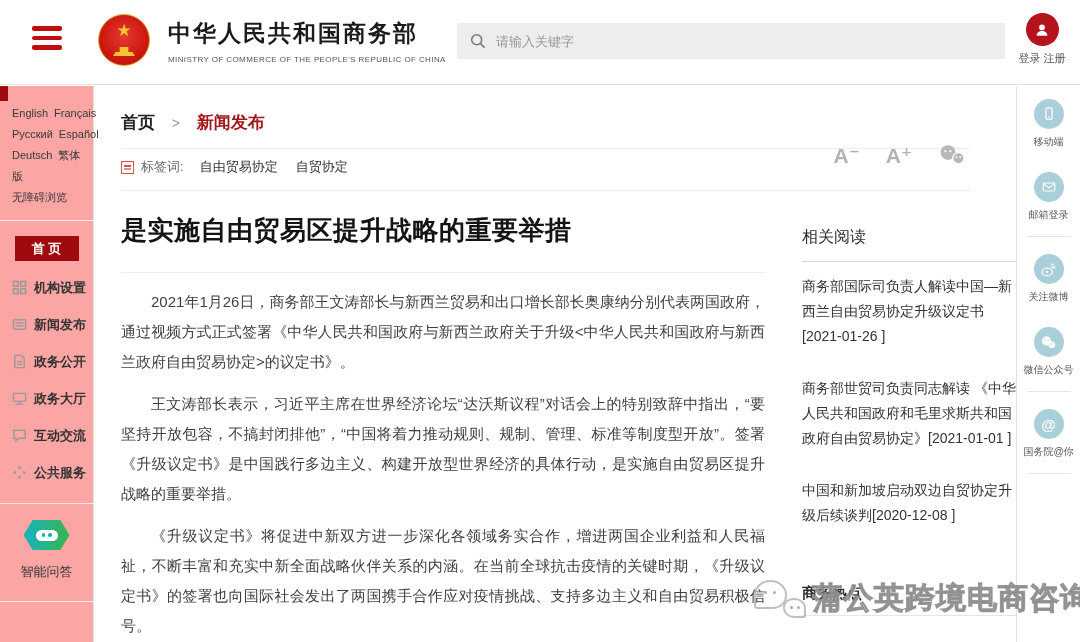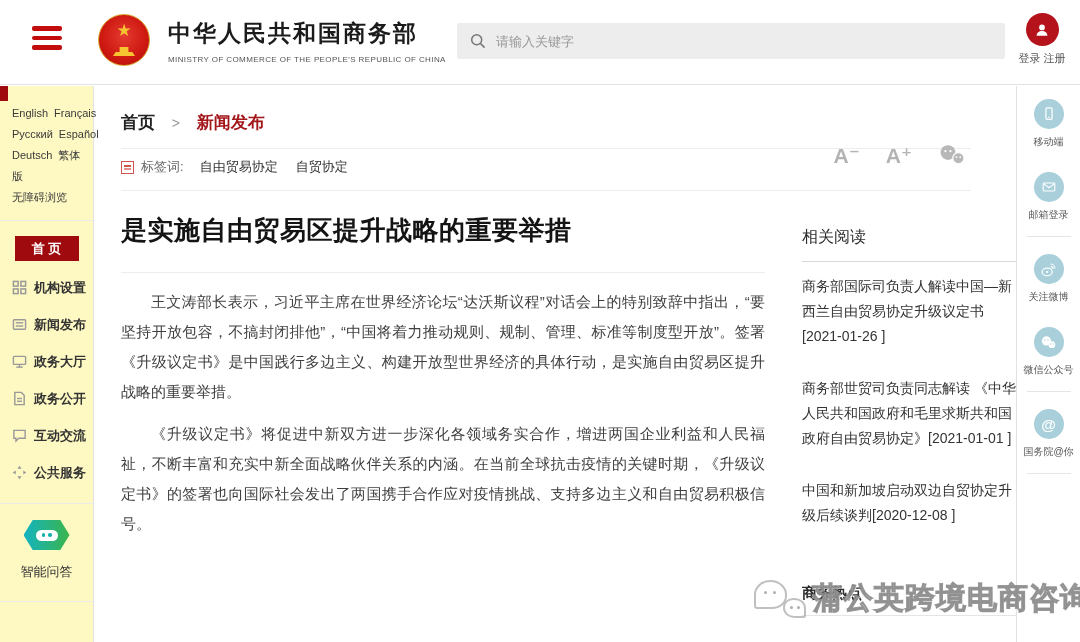--- a/index.html
+++ b/index.html
@@ -30,21 +30,21 @@
     font-size:13px; color:#333; font-family:inherit; }
   .searchbar input::placeholder { color:#999; }
   .loginbox { position:absolute; right:7px; top:13px; width:62px; text-align:center; }
   .login-circle { width:33px; height:33px; border-radius:50%; background:#b5131b;
     margin:0 auto 5px; display:flex; align-items:center; justify-content:center; cursor:pointer; }
   .login-links { font-size:11px; color:#555; white-space:nowrap; }
   .login-links span { cursor:pointer; }
 
   
   .sidebar { position:absolute; left:0; top:86px; width:94px; height:556px;
-    border-right:1px solid #e2e2e2; background:#fef9c3; }
+    border-right:1px solid #e2e2e2; background:#fca5a5; }
   .edge-marker { position:absolute; left:0; top:0; width:8px; height:15px; background:#9e0a0e; }
   .langs { padding:17px 4px 12px 12px; font-size:11px; color:#3a3a3a; line-height:21px;
     border-bottom:1px solid #ececec; }
   .langs a { color:#3a3a3a; text-decoration:none; margin-right:6px; cursor:pointer; }
   .home-btn { width:64px; height:25px; margin:15px auto 8px; background:#9e0a0e; color:#fff;
     font-size:13px; font-weight:bold; display:flex; align-items:center; justify-content:center;
     cursor:pointer; }
   .menu { padding-left:12px; }
   .menu-item { display:flex; align-items:center; gap:7px; padding:9.5px 0; cursor:pointer; }
   .menu-item .mi { width:15px; height:15px; flex:0 0 auto; display:flex; }
@@ -191,36 +191,36 @@
             <rect x="1.5" y="3" width="13" height="10" rx="1"></rect>
             <line x1="4" y1="6.2" x2="12" y2="6.2"></line>
               <line x1="4" y1="9.6" x2="12" y2="9.6"></line>
           </svg>
           </span>
         <span class="ml">新闻发布</span>
       </div>
       <div class="menu-item">
         <span class="mi">
           <svg width="15" height="15" viewBox="0 0 16 16" fill="none" stroke="#999" stroke-width="1.5">
+            <path d="M3 1.5h7l3 3v10H3z"></path>
+            <line x1="5.4" y1="8" x2="10.6" y2="8"></line>
+              <line x1="5.4" y1="11" x2="10.6" y2="11"></line>
+          </svg>
+          </span>
+        <span class="ml">政务公开</span>
+      </div>
+      <div class="menu-item">
+        <span class="mi">
+          <svg width="15" height="15" viewBox="0 0 16 16" fill="none" stroke="#999" stroke-width="1.5">
             <rect x="1.5" y="2.5" width="13" height="8.6" rx="1"></rect>
             <line x1="8" y1="11.4" x2="8" y2="13.8"></line>
               <line x1="4.6" y1="14" x2="11.4" y2="14"></line>
           </svg>
           </span>
         <span class="ml">政务大厅</span>
-      </div>
-      <div class="menu-item">
-        <span class="mi">
-          <svg width="15" height="15" viewBox="0 0 16 16" fill="none" stroke="#999" stroke-width="1.5">
-            <path d="M3 1.5h7l3 3v10H3z"></path>
-            <line x1="5.4" y1="8" x2="10.6" y2="8"></line>
-              <line x1="5.4" y1="11" x2="10.6" y2="11"></line>
-          </svg>
-          </span>
-        <span class="ml">政务公开</span>
       </div>
       <div class="menu-item">
         <span class="mi">
           <svg width="15" height="15" viewBox="0 0 16 16" fill="none" stroke="#999" stroke-width="1.5">
             <path d="M2 2.5h12v8.5H7.2L4.2 14v-3H2z"></path>
           </svg>
           </span>
         <span class="ml">互动交流</span>
       </div>
       <div class="menu-item">
@@ -276,20 +276,21 @@
       </div>
       <hr class="hr-wide">
     </div>
 
     <div class="columns">
 
       <div class="article">
         <h1>是实施自由贸易区提升战略的重要举措</h1>
         <hr class="hr-article">
         <div class="body">
+          <p>2021年1月26日，商务部王文涛部长与新西兰贸易和出口增长部长奥康纳分别代表两国政府，通过视频方式正式签署《中华人民共和国政府与新西兰政府关于升级&lt;中华人民共和国政府与新西兰政府自由贸易协定&gt;的议定书》。</p>
           <p>王文涛部长表示，习近平主席在世界经济论坛“达沃斯议程”对话会上的特别致辞中指出，“要坚持开放包容，不搞封闭排他”，“中国将着力推动规则、规制、管理、标准等制度型开放”。签署《升级议定书》是中国践行多边主义、构建开放型世界经济的具体行动，是实施自由贸易区提升战略的重要举措。</p>
           <p>《升级议定书》将促进中新双方进一步深化各领域务实合作，增进两国企业利益和人民福祉，不断丰富和充实中新全面战略伙伴关系的内涵。在当前全球抗击疫情的关键时期，《升级议定书》的签署也向国际社会发出了两国携手合作应对疫情挑战、支持多边主义和自由贸易积极信号。</p>
         </div>
       </div>
 
       <div class="related">
         <h2>相关阅读</h2>
         <div class="rel-item">商务部国际司负责人解读中国—新西兰自由贸易协定升级议定书 [2021-01-26 ]</div>
         <div class="rel-item">商务部世贸司负责同志解读 《中华人民共和国政府和毛里求斯共和国政府自由贸易协定》[2021-01-01 ]</div>
         <div class="rel-item">中国和新加坡启动双边自贸协定升级后续谈判[2020-12-08 ]</div>

